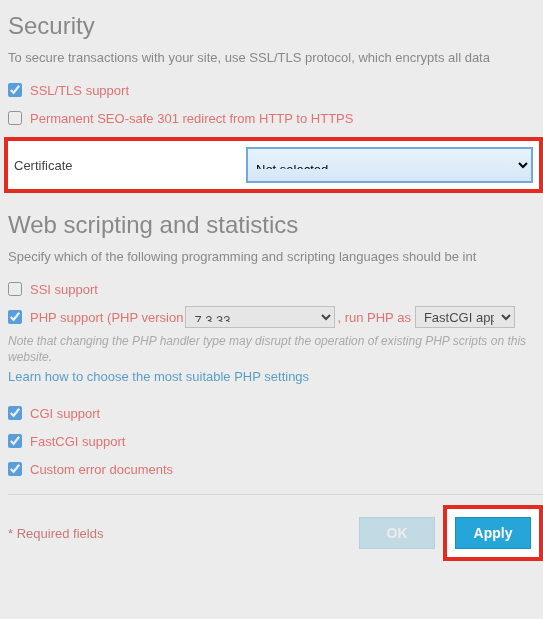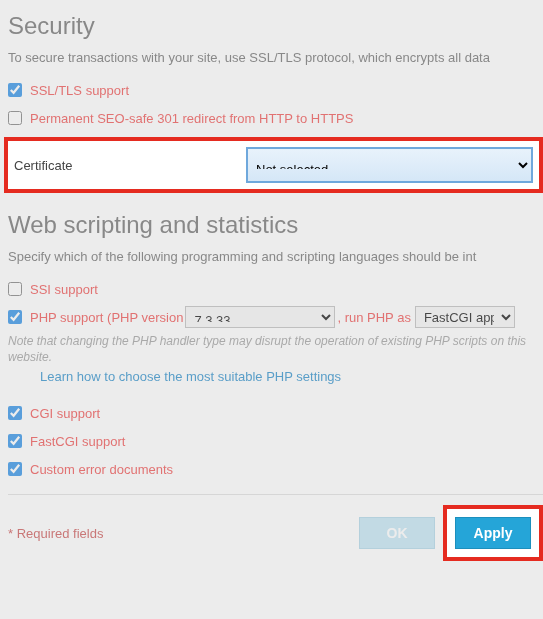--- a/index.html
+++ b/index.html
@@ -104,21 +104,20 @@
     color: #999;
     font-style: italic;
     margin: 4px 0 4px 0;
     line-height: 1.3;
   }
   .link {
     color: #1e87c8;
     text-decoration: none;
     display: inline-block;
     margin-bottom: 12px;
-    margin-left: 32px;
   }
   hr.sep {
     border: none;
     border-top: 1px solid #ddd;
     margin: 14px 0 10px 0;
   }
   .footer {
     display: flex;
     align-items: center;
   }

